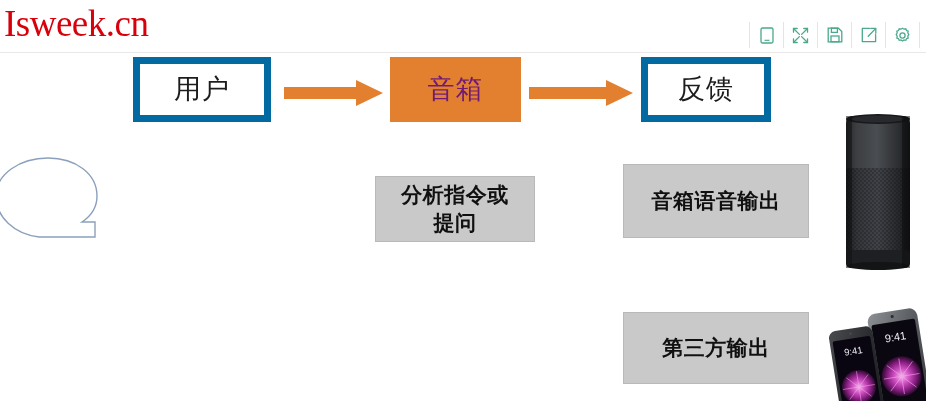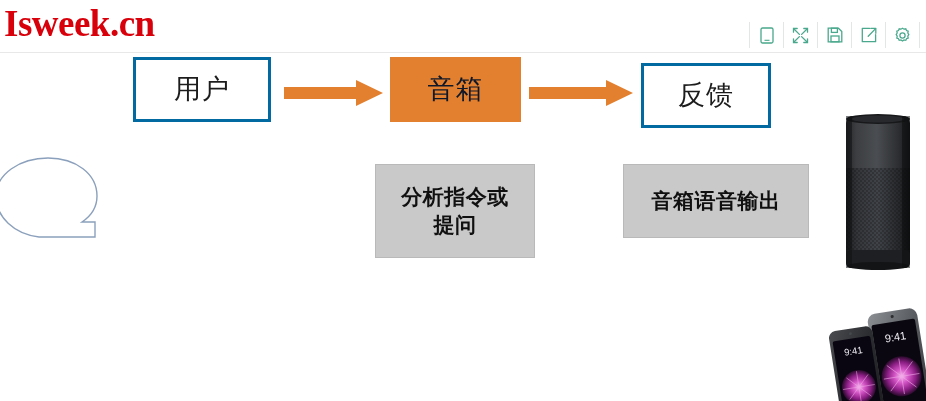--- a/index.html
+++ b/index.html
@@ -28,21 +28,21 @@
     height: 53px;
     background: #ffffff;
     border-bottom: 1px solid #e8e8e8;
     box-sizing: border-box;
   }
   .brand {
     position: absolute;
     left: 4px;
     top: 2px;
     font-family: "Liberation Serif", "DejaVu Serif", serif;
-    font-weight: bold;
+    font-weight: normal;
     font-size: 37px;
     letter-spacing: -0.5px;
     color: #d8000b;
     white-space: nowrap;
     line-height: 44px;
   }
 
   .toolbar {
     position: absolute;
     right: 6px;
@@ -80,27 +80,27 @@
     display: flex;
     align-items: center;
     justify-content: center;
     font-family: "Liberation Serif", "DejaVu Serif", serif;
     font-size: 27px;
     line-height: 1.1;
     letter-spacing: 1px;
   }
   .flow-box.outline {
     background: #ffffff;
-    border: 3px solid #0369a1;
+    border: 7px solid #0369a1;
     color: #1c1c1c;
   }
   .flow-box.filled {
     background: #e2802f;
     border: 2px solid #e2802f;
-    color: #0f172a;
+    color: #701a75;
   }
 
   .arrow {
     position: absolute;
     height: 30px;
   }
   .arrow svg { display: block; }
 
   
   .gray-box {
@@ -220,34 +220,37 @@
   <div class="flow-box filled" style="left:390px; top:57px; width:131px; height:65px;">
     <span>音箱</span>
   </div>
 
   <div class="arrow" style="left:529px; top:78px; width:105px;">
     <svg width="105" height="30" viewBox="0 0 105 30">
       <path d="M0 9 H77 V2 L104 15 L77 28 V21 H0 Z" fill="#e2802f"></path>
     </svg>
   </div>
 
-  <div class="flow-box outline" style="left:641px; top:57px; width:130px; height:65px;margin-top:6px;">
+  <div class="flow-box outline" style="left:641px; top:57px; width:130px; height:65px;">
     <span>反馈</span>
   </div>
 
 
-  <div class="gray-box" style="left:375px; top:164px; width:160px; height:94px; white-space:pre-line;">
+  <div class="gray-box" style="left:375px; top:176px; width:160px; height:66px; white-space:pre-line;">
     <span>分析指令或
 提问</span>
   </div>
 
   <div class="gray-box" style="left:623px; top:164px; width:186px; height:74px;align-items:center;">
     <span>音箱语音输出</span>
   </div>
 
+  <div class="gray-box" style="left:623px; top:312px; width:186px; height:72px;">
+    <span>第三方输出</span>
+  </div>
 
   <div class="device" style="left:832px; top:112px;">
     <svg width="92" height="160" viewBox="0 0 92 160">
       <defs>
         <linearGradient id="spkBody" x1="0" y1="0" x2="1" y2="0">
           <stop offset="0%" stop-color="#242527"></stop>
           <stop offset="16%" stop-color="#3c3e41"></stop>
           <stop offset="48%" stop-color="#4a4d51"></stop>
           <stop offset="82%" stop-color="#2c2e31"></stop>
           <stop offset="100%" stop-color="#141517"></stop>

